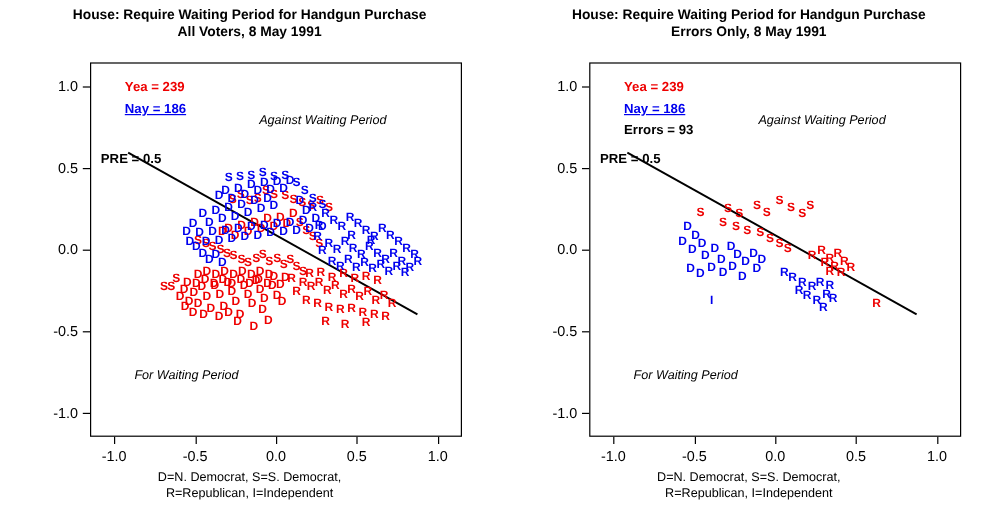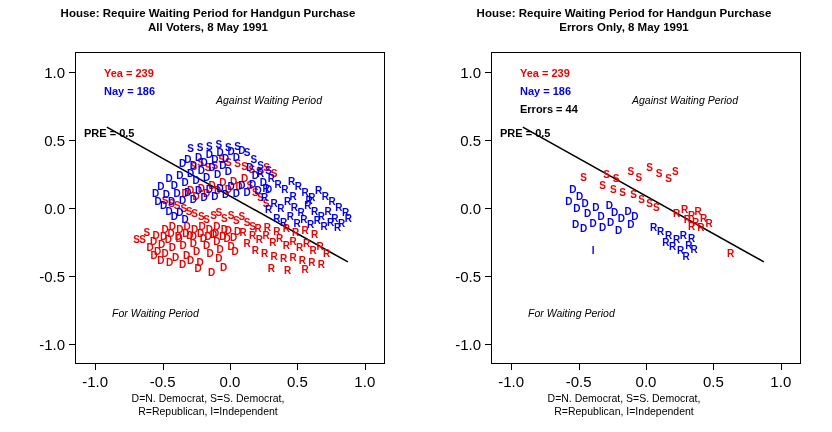--- a/index.html
+++ b/index.html
@@ -72,35 +72,35 @@
   .m-blue { color: #0000ee; }
 
   .legend {
     position: absolute;
     font-size: 11px;
     font-weight: bold;
     line-height: 15px;
     white-space: nowrap;
   }
   .legend-yea    { color: #ee0000; }
-  .legend-nay    { color: #0000ee; }
+  .legend-nay    { color: #0000ee; text-decoration: underline; }
   .legend-err    { color: #000000; }
   .legend-pre    { color: #000000; }
 
   .annot {
     position: absolute;
     font-size: 10.5px;
     color: #000000;
     white-space: nowrap;
     font-style: italic;
   }
 
   .axis-label {
     position: absolute;
-    font-size: 15px;
+    font-size: 12px;
     color: #000000;
     white-space: nowrap;
   }
   .ytick-label {
     text-align: right;
     transform: translateY(-50%);
   }
   .xtick-label {
     transform: translateX(-50%);
   }
@@ -488,21 +488,21 @@
         <div class="axis-label xtick-label" style="left: 162.6px; top: 373px;">-0.5</div>
         <div style="position: absolute; left: 230px; top: 364px; width: 1px; height: 6px; background: rgb(0, 0, 0);"></div>
         <div class="axis-label xtick-label" style="left: 230px; top: 373px;">0.0</div>
         <div style="position: absolute; left: 297.4px; top: 364px; width: 1px; height: 6px; background: rgb(0, 0, 0);"></div>
         <div class="axis-label xtick-label" style="left: 297.4px; top: 373px;">0.5</div>
         <div style="position: absolute; left: 364.8px; top: 364px; width: 1px; height: 6px; background: rgb(0, 0, 0);"></div>
         <div class="axis-label xtick-label" style="left: 364.8px; top: 373px;">1.0</div>
       </div>
     <div class="legend legend-yea" style="left:104px; top:66px;">Yea =  239</div>
     <div class="legend legend-nay" style="left:104px; top:84px;">Nay =  186</div>
-    <div class="legend legend-err" style="left:104px; top:102px;">Errors =  44</div>
+    <div class="legend legend-err" style="left:104px; top:102px;">Errors =  93</div>
     <div class="legend legend-pre" style="left:84px;  top:126px;">PRE =  0.5</div>
     <div class="annot" style="left:216px; top:94px;">Against Waiting Period</div>
     <div class="annot" style="left:112px; top:307px;">For Waiting Period</div>
     <div class="axis-caption">D=N. Democrat, S=S. Democrat,
 R=Republican, I=Independent</div>
   </div>
 
 </div>
 
 </body></html>

